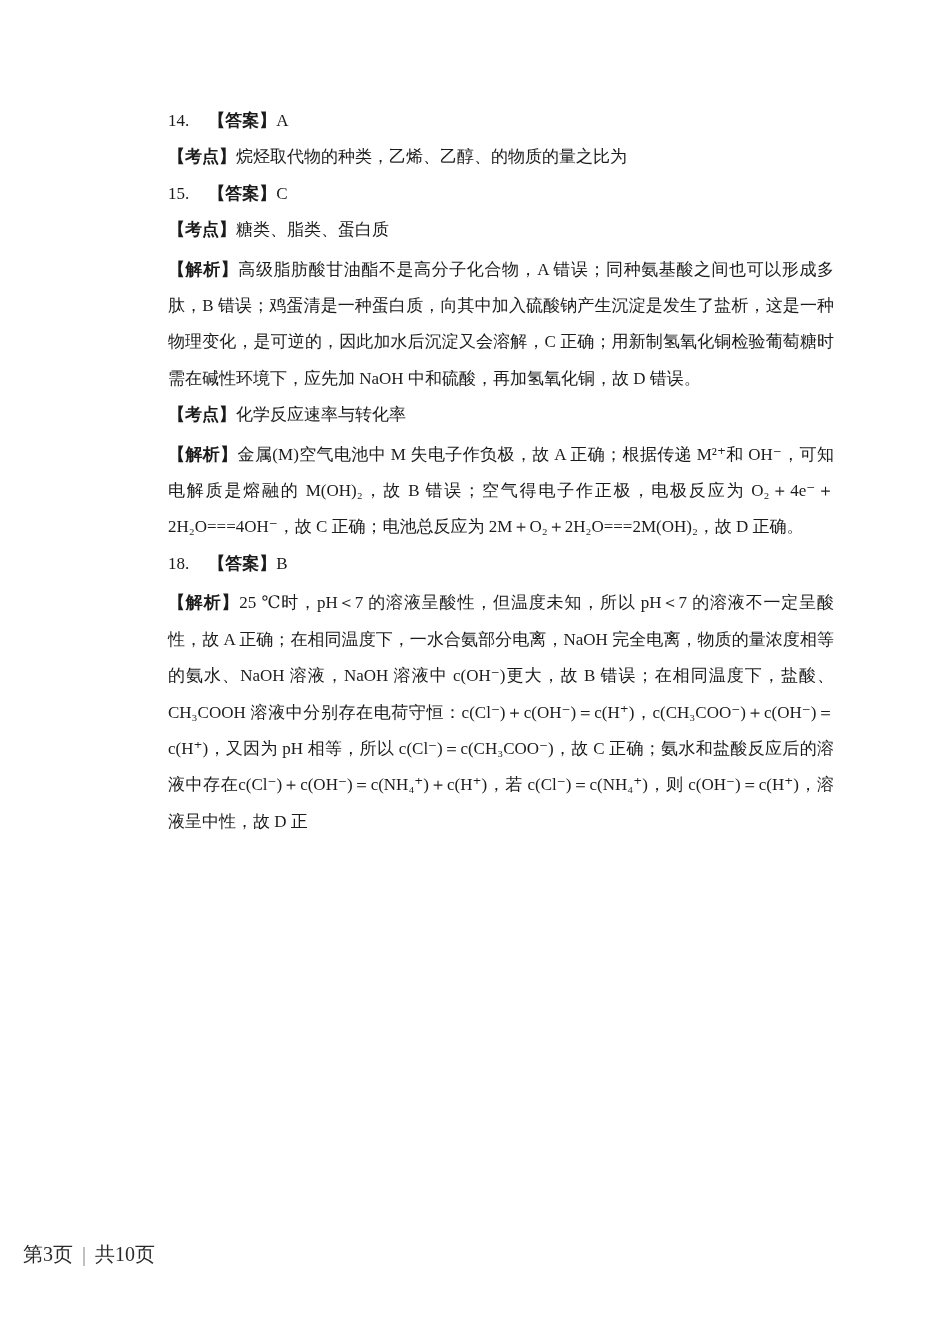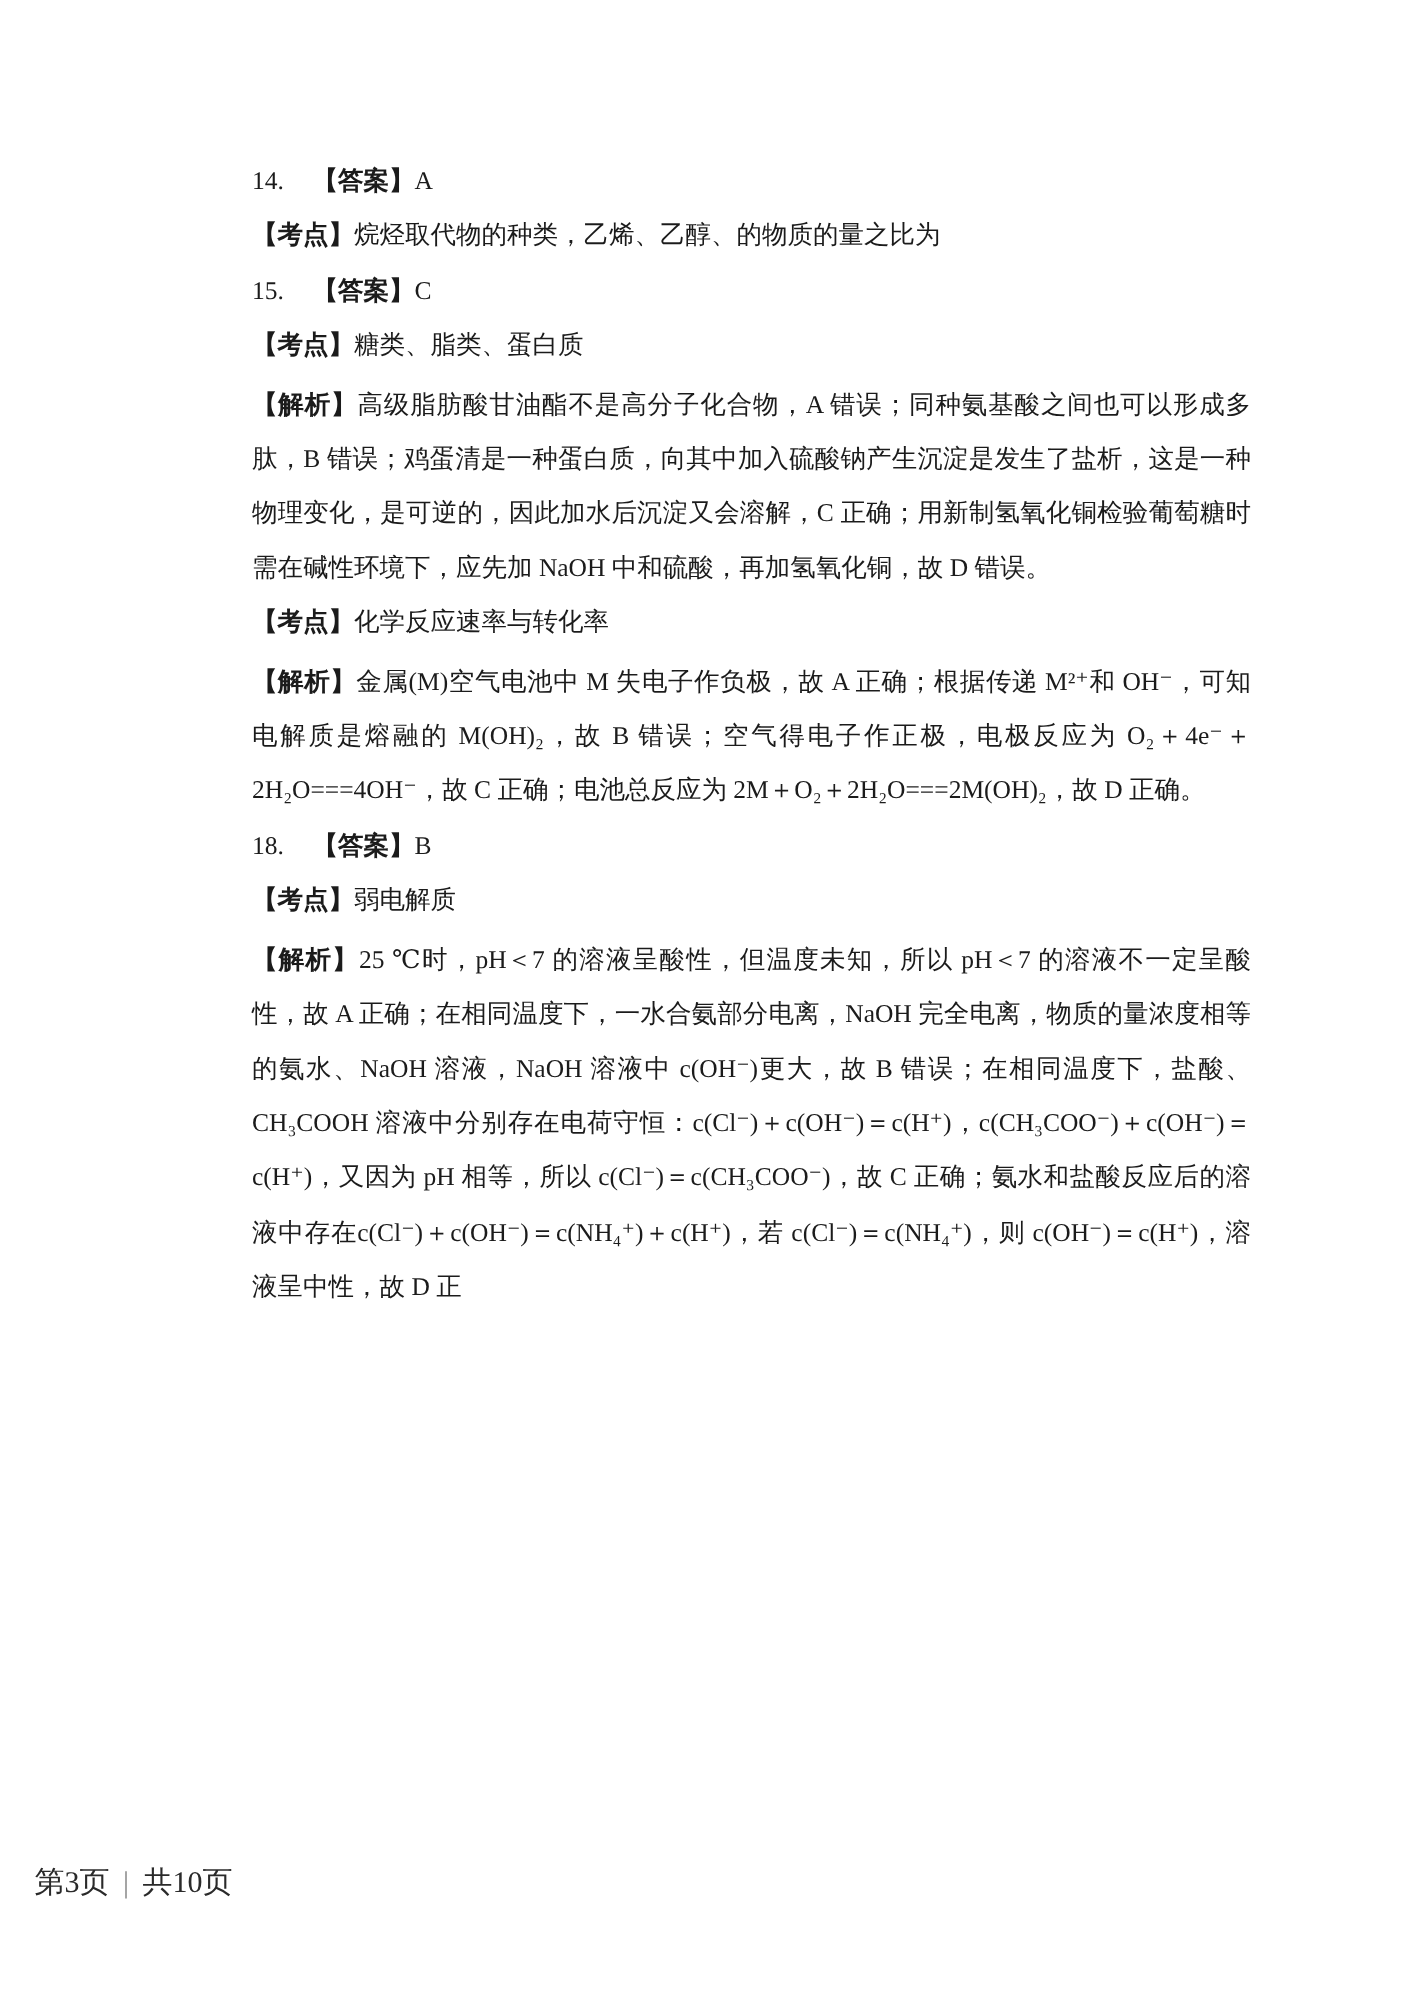--- a/index.html
+++ b/index.html
@@ -84,23 +84,20 @@
     <section class="item">
       <p class="analysis">
         <span class="label">【解析】</span><span>金属(M)空气电池中 M 失电子作负极，故 A 正确；根据传递 M²⁺和 OH⁻，可知电解质是熔融的 M(OH)₂，故 B 错误；空气得电子作正极，电极反应为 O₂＋4e⁻＋2H₂O===4OH⁻，故 C 正确；电池总反应为 2M＋O₂＋2H₂O===2M(OH)₂，故 D 正确。</span>
       </p>
     </section>
 
     <section class="item">
       <div class="line">
         <span class="num">18.</span><span class="label">【答案】</span><span>B</span>
       </div>
-      <div class="line">
-        <span class="label">【考点】</span><span>弱电解质</span>
-      </div>
       <p class="analysis">
         <span class="label">【解析】</span><span>25 ℃时，pH＜7 的溶液呈酸性，但温度未知，所以 pH＜7 的溶液不一定呈酸性，故 A 正确；在相同温度下，一水合氨部分电离，NaOH 完全电离，物质的量浓度相等的氨水、NaOH 溶液，NaOH 溶液中 c(OH⁻)更大，故 B 错误；在相同温度下，盐酸、CH₃COOH 溶液中分别存在电荷守恒：c(Cl⁻)＋c(OH⁻)＝c(H⁺)，c(CH₃COO⁻)＋c(OH⁻)＝c(H⁺)，又因为 pH 相等，所以 c(Cl⁻)＝c(CH₃COO⁻)，故 C 正确；氨水和盐酸反应后的溶液中存在c(Cl⁻)＋c(OH⁻)＝c(NH₄⁺)＋c(H⁺)，若 c(Cl⁻)＝c(NH₄⁺)，则 c(OH⁻)＝c(H⁺)，溶液呈中性，故 D 正</span>
       </p>
     </section>
 
   </main>
 
   <footer class="footer">
     <span>第3页</span><span class="sep">|</span><span>共10页</span>
   </footer>

